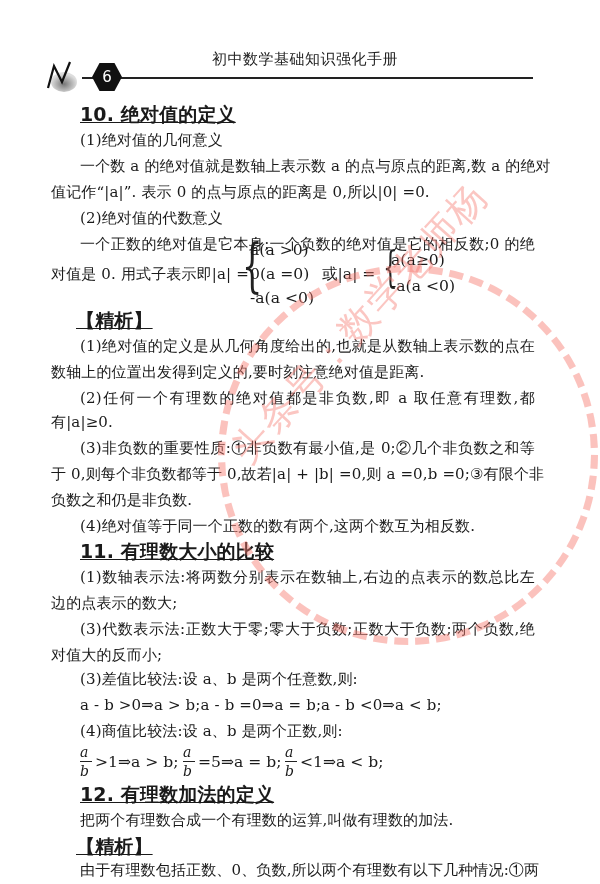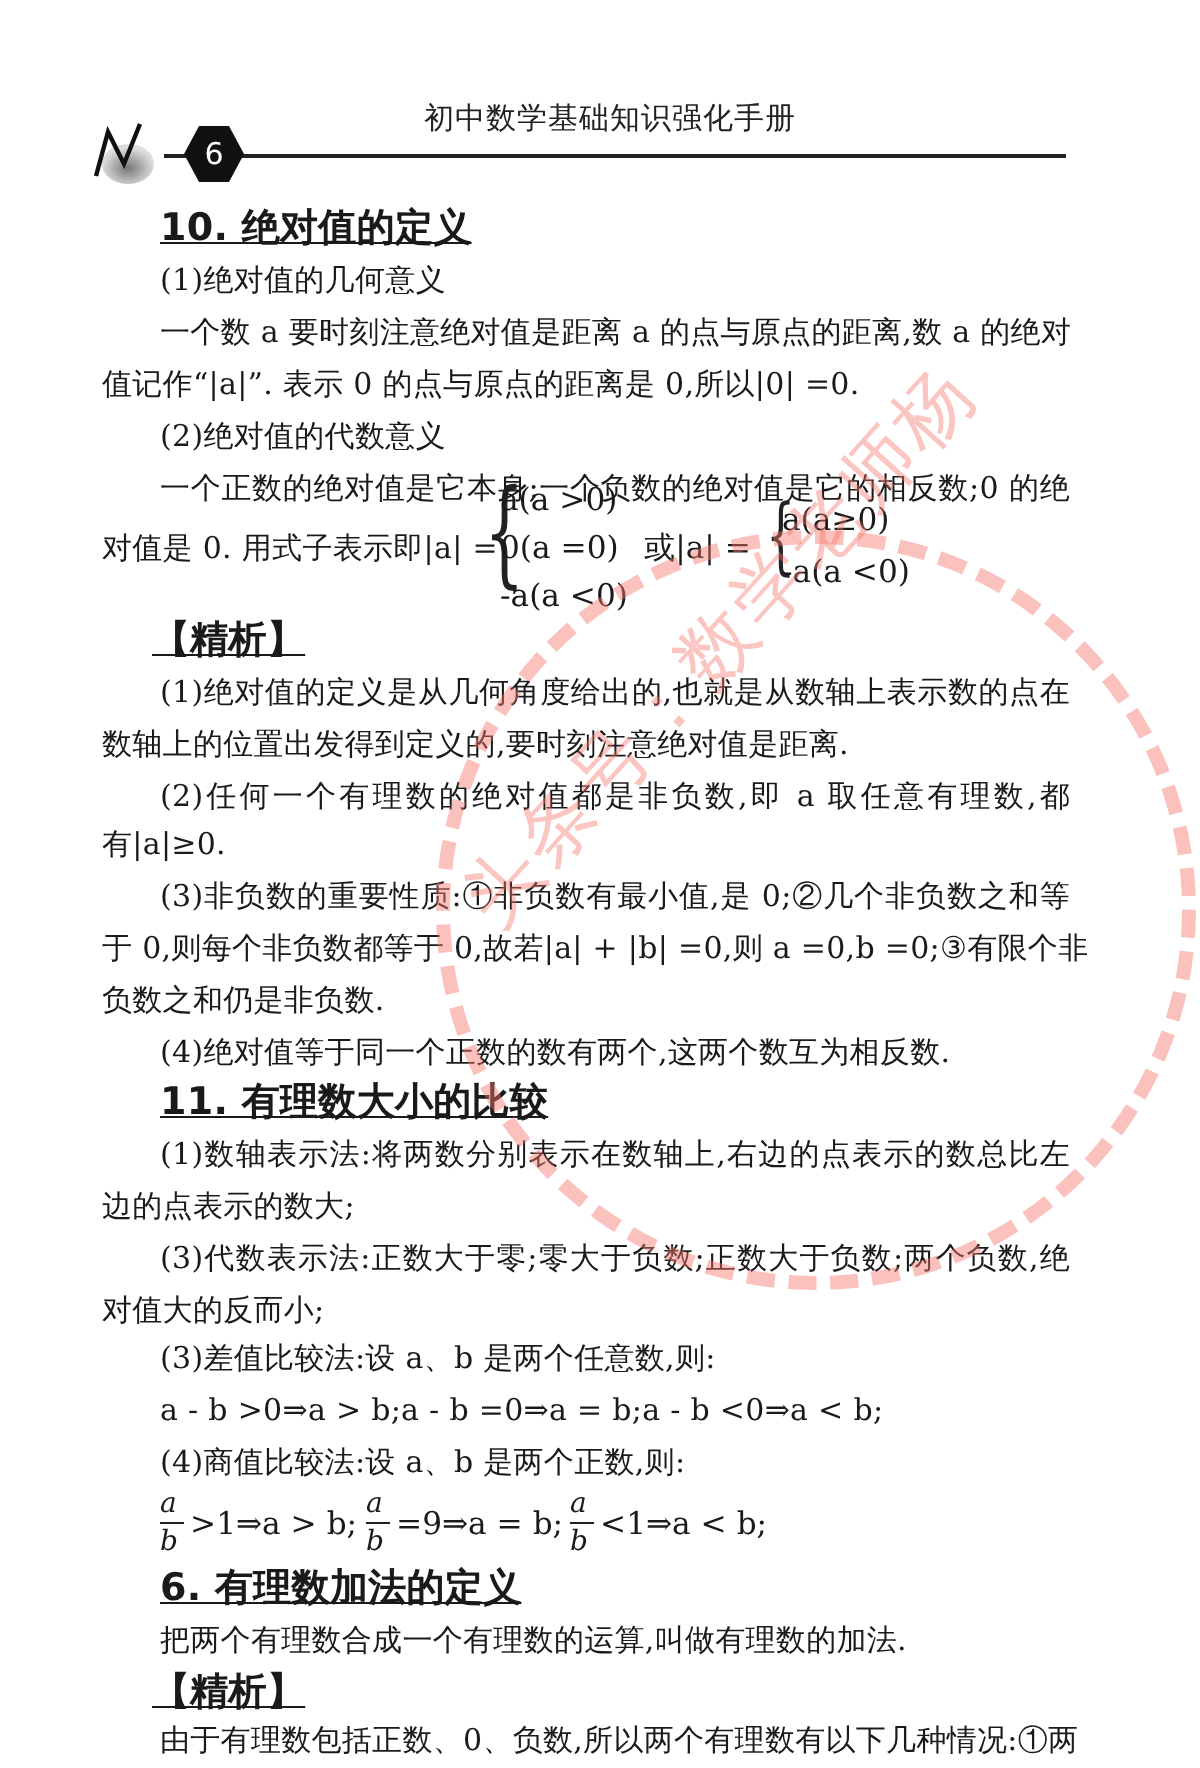--- a/index.html
+++ b/index.html
@@ -64,21 +64,21 @@
       <ellipse cx="24" cy="24" rx="13" ry="10" fill="url(#g1)"></ellipse>
       <path d="M8 30 L14 8 L22 24 L30 4" stroke="#111" stroke-width="2.2" fill="none"></path>
     </svg>
   </div>
   <div class="hdr-line"></div>
   <div class="hdr-hex">6</div>
   <div class="hdr-title">初中数学基础知识强化手册</div>
 
   <div class="ln ind bold" style="top:104px">10. 绝对值的定义</div>
   <div class="ln ind" style="top:130px">(1)绝对值的几何意义</div>
-  <div class="ln ind just" style="top:156px">一个数 a 要时刻注意绝对值是距离 a 的点与原点的距离,数 a 的绝对</div>
+  <div class="ln ind just" style="top:156px">一个数 a 的绝对值就是数轴上表示数 a 的点与原点的距离,数 a 的绝对</div>
   <div class="ln" style="top:182px">值记作“|a|”. 表示 0 的点与原点的距离是 0,所以|0| =0.</div>
   <div class="ln ind" style="top:208px">(2)绝对值的代数意义</div>
   <div class="ln ind just" style="top:234px">一个正数的绝对值是它本身;一个负数的绝对值是它的相反数;0 的绝</div>
 
   <div class="ln" style="top:264px; width:auto">对值是 0. 用式子表示即|a| =</div>
   <div class="brace" style="left:242px; top:236px; font-size:58px; line-height:60px; transform:scaleX(0.55); transform-origin:left">{</div>
   <div class="case" style="left:250px; top:240px">a(a &gt;0)</div>
   <div class="case" style="left:250px; top:264px">0(a =0)</div>
   <div class="case" style="left:250px; top:288px">-a(a &lt;0)</div>
   <div class="case" style="left:322px; top:264px">或|a| =</div>
@@ -105,26 +105,26 @@
   <div class="ln ind" style="top:695px">a - b &gt;0⇒a &gt; b;a - b =0⇒a = b;a - b &lt;0⇒a &lt; b;</div>
   <div class="ln ind" style="top:721px">(4)商值比较法:设 a、b 是两个正数,则:</div>
 
   <div class="frac" style="left:80px; top:744px">
     <span>a</span><span class="bar"></span><span>b</span>
   </div>
   <div class="case" style="left:95px; top:752px">&gt;1⇒a &gt; b;</div>
   <div class="frac" style="left:183px; top:744px">
     <span>a</span><span class="bar"></span><span>b</span>
   </div>
-  <div class="case" style="left:198px; top:752px">=9⇒a = b;</div>
+  <div class="case" style="left:198px; top:752px">=5⇒a = b;</div>
   <div class="frac" style="left:285px; top:744px">
     <span>a</span><span class="bar"></span><span>b</span>
   </div>
   <div class="case" style="left:300px; top:752px">&lt;1⇒a &lt; b;</div>
 
-  <div class="ln ind bold" style="top:784px">6. 有理数加法的定义</div>
+  <div class="ln ind bold" style="top:784px">12. 有理数加法的定义</div>
   <div class="ln ind" style="top:810px">把两个有理数合成一个有理数的运算,叫做有理数的加法.</div>
   <div class="ln bold" style="top:836px; left:76px">【精析】</div>
   <div class="ln ind just" style="top:860px">由于有理数包括正数、0、负数,所以两个有理数有以下几种情况:①两</div>
 
   <div class="stamp"></div>
   <div class="stamp-text">头条号：数学老师杨</div>
 </div>
 
 </body></html>

